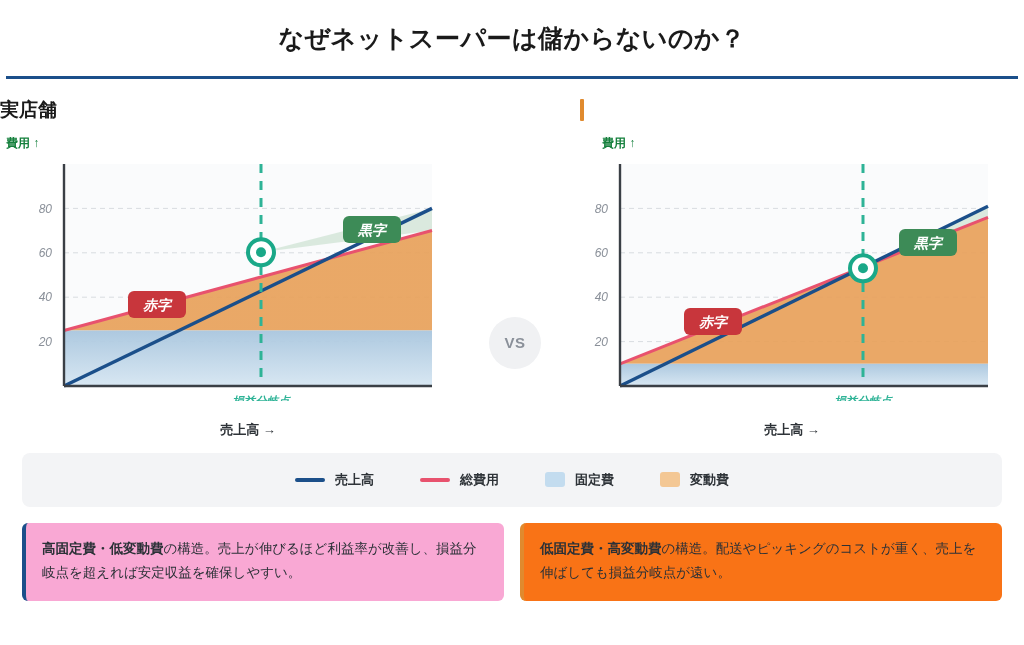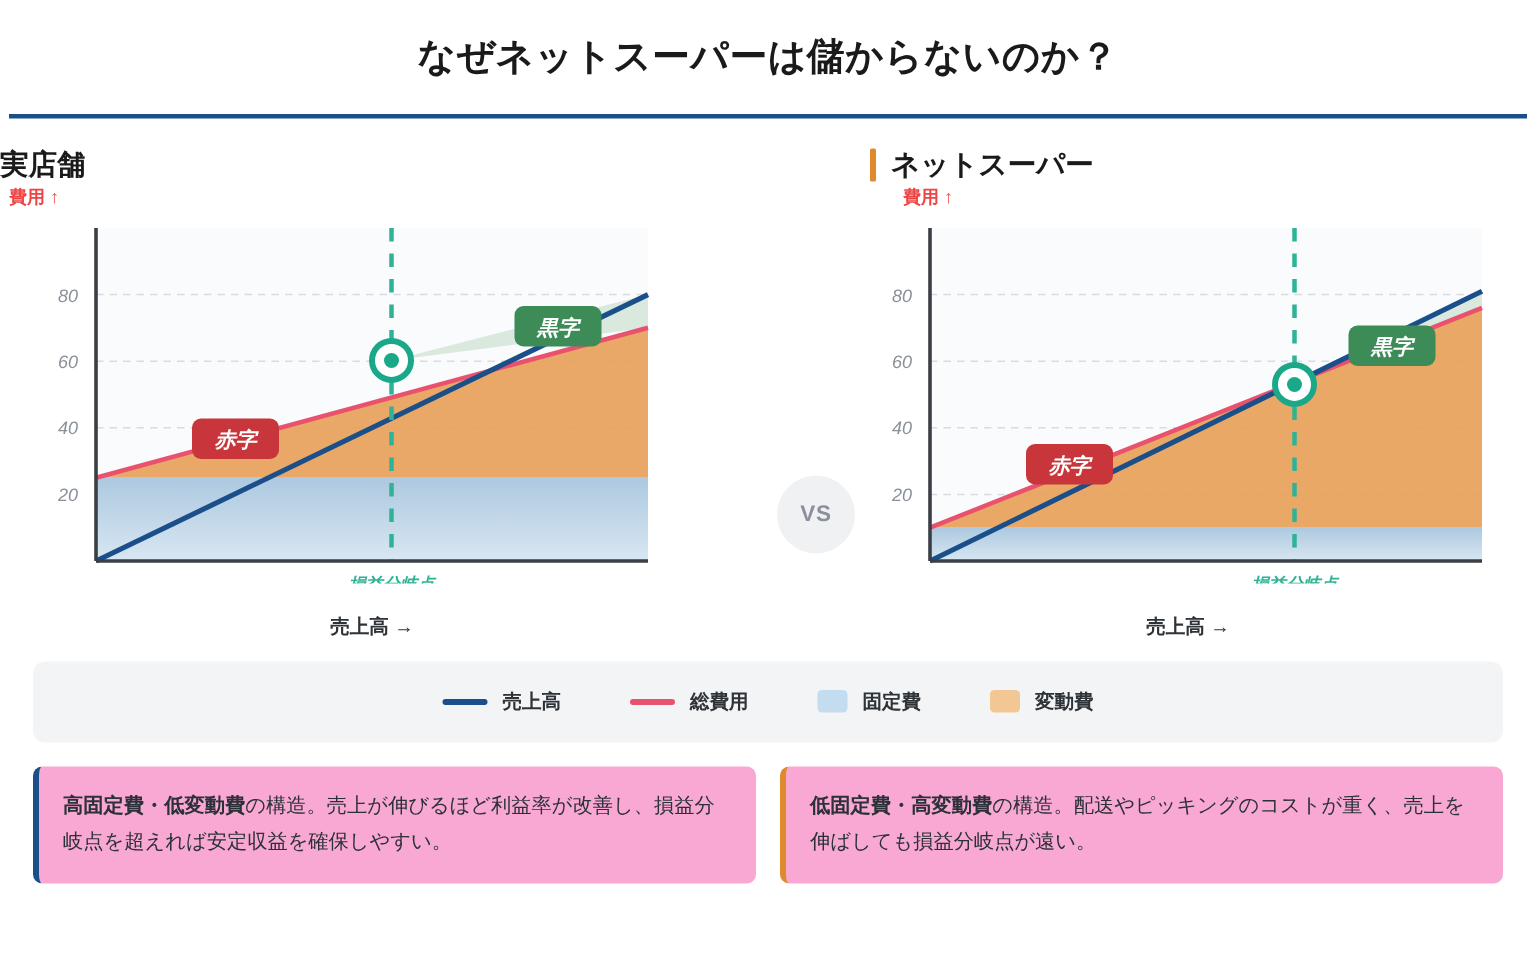--- a/index.html
+++ b/index.html
@@ -63,21 +63,22 @@
     width: 4px;
     height: 22px;
     background: #e08a2e;
     margin-right: 10px;
     border-radius: 1px;
   }
 
   .axis-y-label {
     font-size: 12px;
     font-weight: bold;
-    color: #ef4444;
+    color: #15803d;
+    margin-top: 12px;
   }
   .panel-left .axis-y-label  { margin-left: 6px; }
   .panel-right .axis-y-label { margin-left: 90px; }
 
   
   .chart-wrap {
     position: relative;
     margin-top: 4px;
     font-style: italic;
   }
@@ -91,21 +92,21 @@
     color: #2e3338;
     text-align: center;
     margin-top: 20px;
   }
   .panel-left .axis-x-label  { width: 368px; margin-left: 64px; }
   .panel-right .axis-x-label { width: 368px; margin-left: 96px; }
 
   
   .vs-badge {
     position: absolute;
-    left: 518px;
+    left: 489px;
     top: 238px;
     width: 52px;
     height: 52px;
     border-radius: 50%;
     background: #f0f1f3;
     color: #8a9099;
     font-size: 15px;
     font-weight: bold;
     display: flex;
     align-items: center;
@@ -158,21 +159,21 @@
     line-height: 1.85;
     color: #2b3137;
     box-sizing: border-box;
     min-height: 74px;
   }
   .note-left {
     background: #f9a8d4;
     border-left: 4px solid #1b4f8a;
   }
   .note-right {
-    background: #f9a8d4;
+    background: #f97316;
     border-left: 4px solid #e08a2e;
   }
   .note b { font-weight: bold; }
 </style>
 </head>
 <body>
 
 <div>
   <div class="page-title">なぜネットスーパーは儲からないのか？</div>
   <div class="title-rule"></div>
@@ -248,21 +249,20 @@
         <text x="261" y="249" font-family="Liberation Sans, sans-serif" font-size="11.5" font-weight="bold" fill="#2eb396" text-anchor="middle">損益分岐点</text>
       </svg>
     </div>
 
     <div class="axis-x-label">売上高 →</div>
   </div>
 
   <div class="panel panel-right">
     <div class="panel-heading">
       <span class="accent-bar"></span>
-      <span>ネットスーパー</span>
     </div>
     <div class="axis-y-label">費用 ↑</div>
 
     <div class="chart-wrap">
       <svg class="chart-svg" width="412" height="245" viewBox="0 0 412 245">
         <defs>
           <linearGradient id="fixR" x1="0" y1="0" x2="0" y2="1">
             <stop offset="0%" stop-color="#a9c6de"></stop>
             <stop offset="100%" stop-color="#d6e6f2"></stop>
           </linearGradient>

